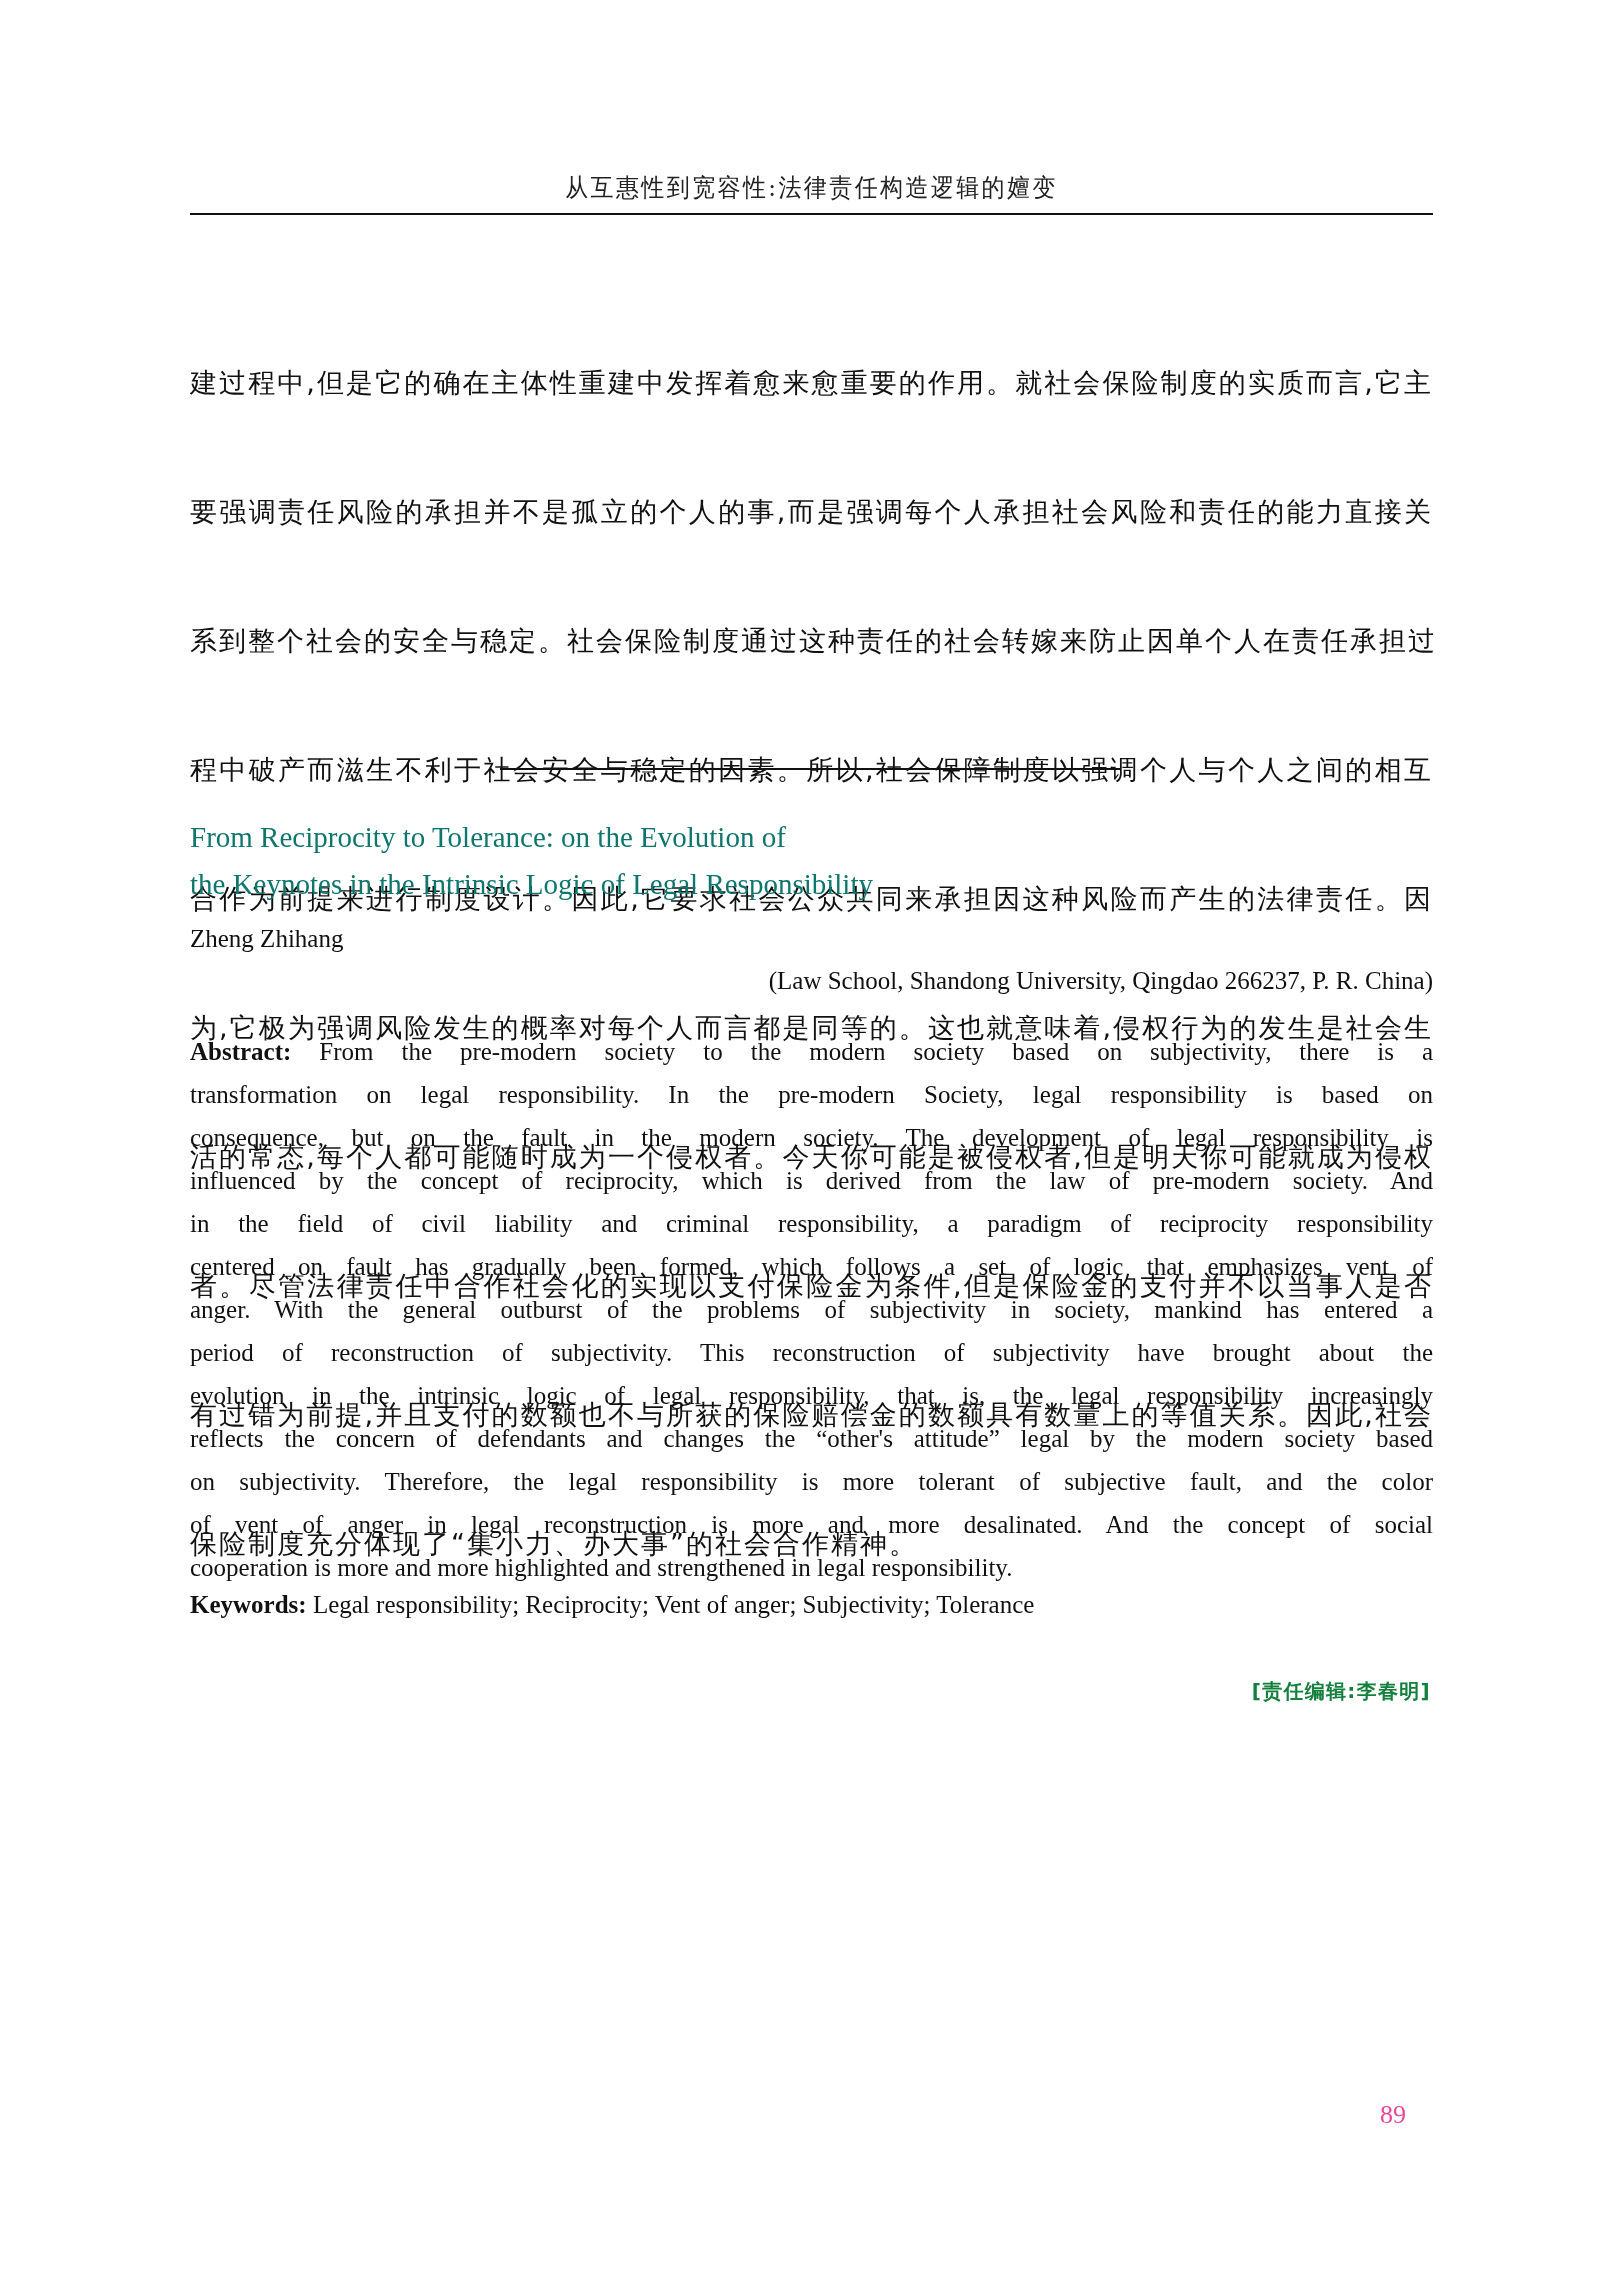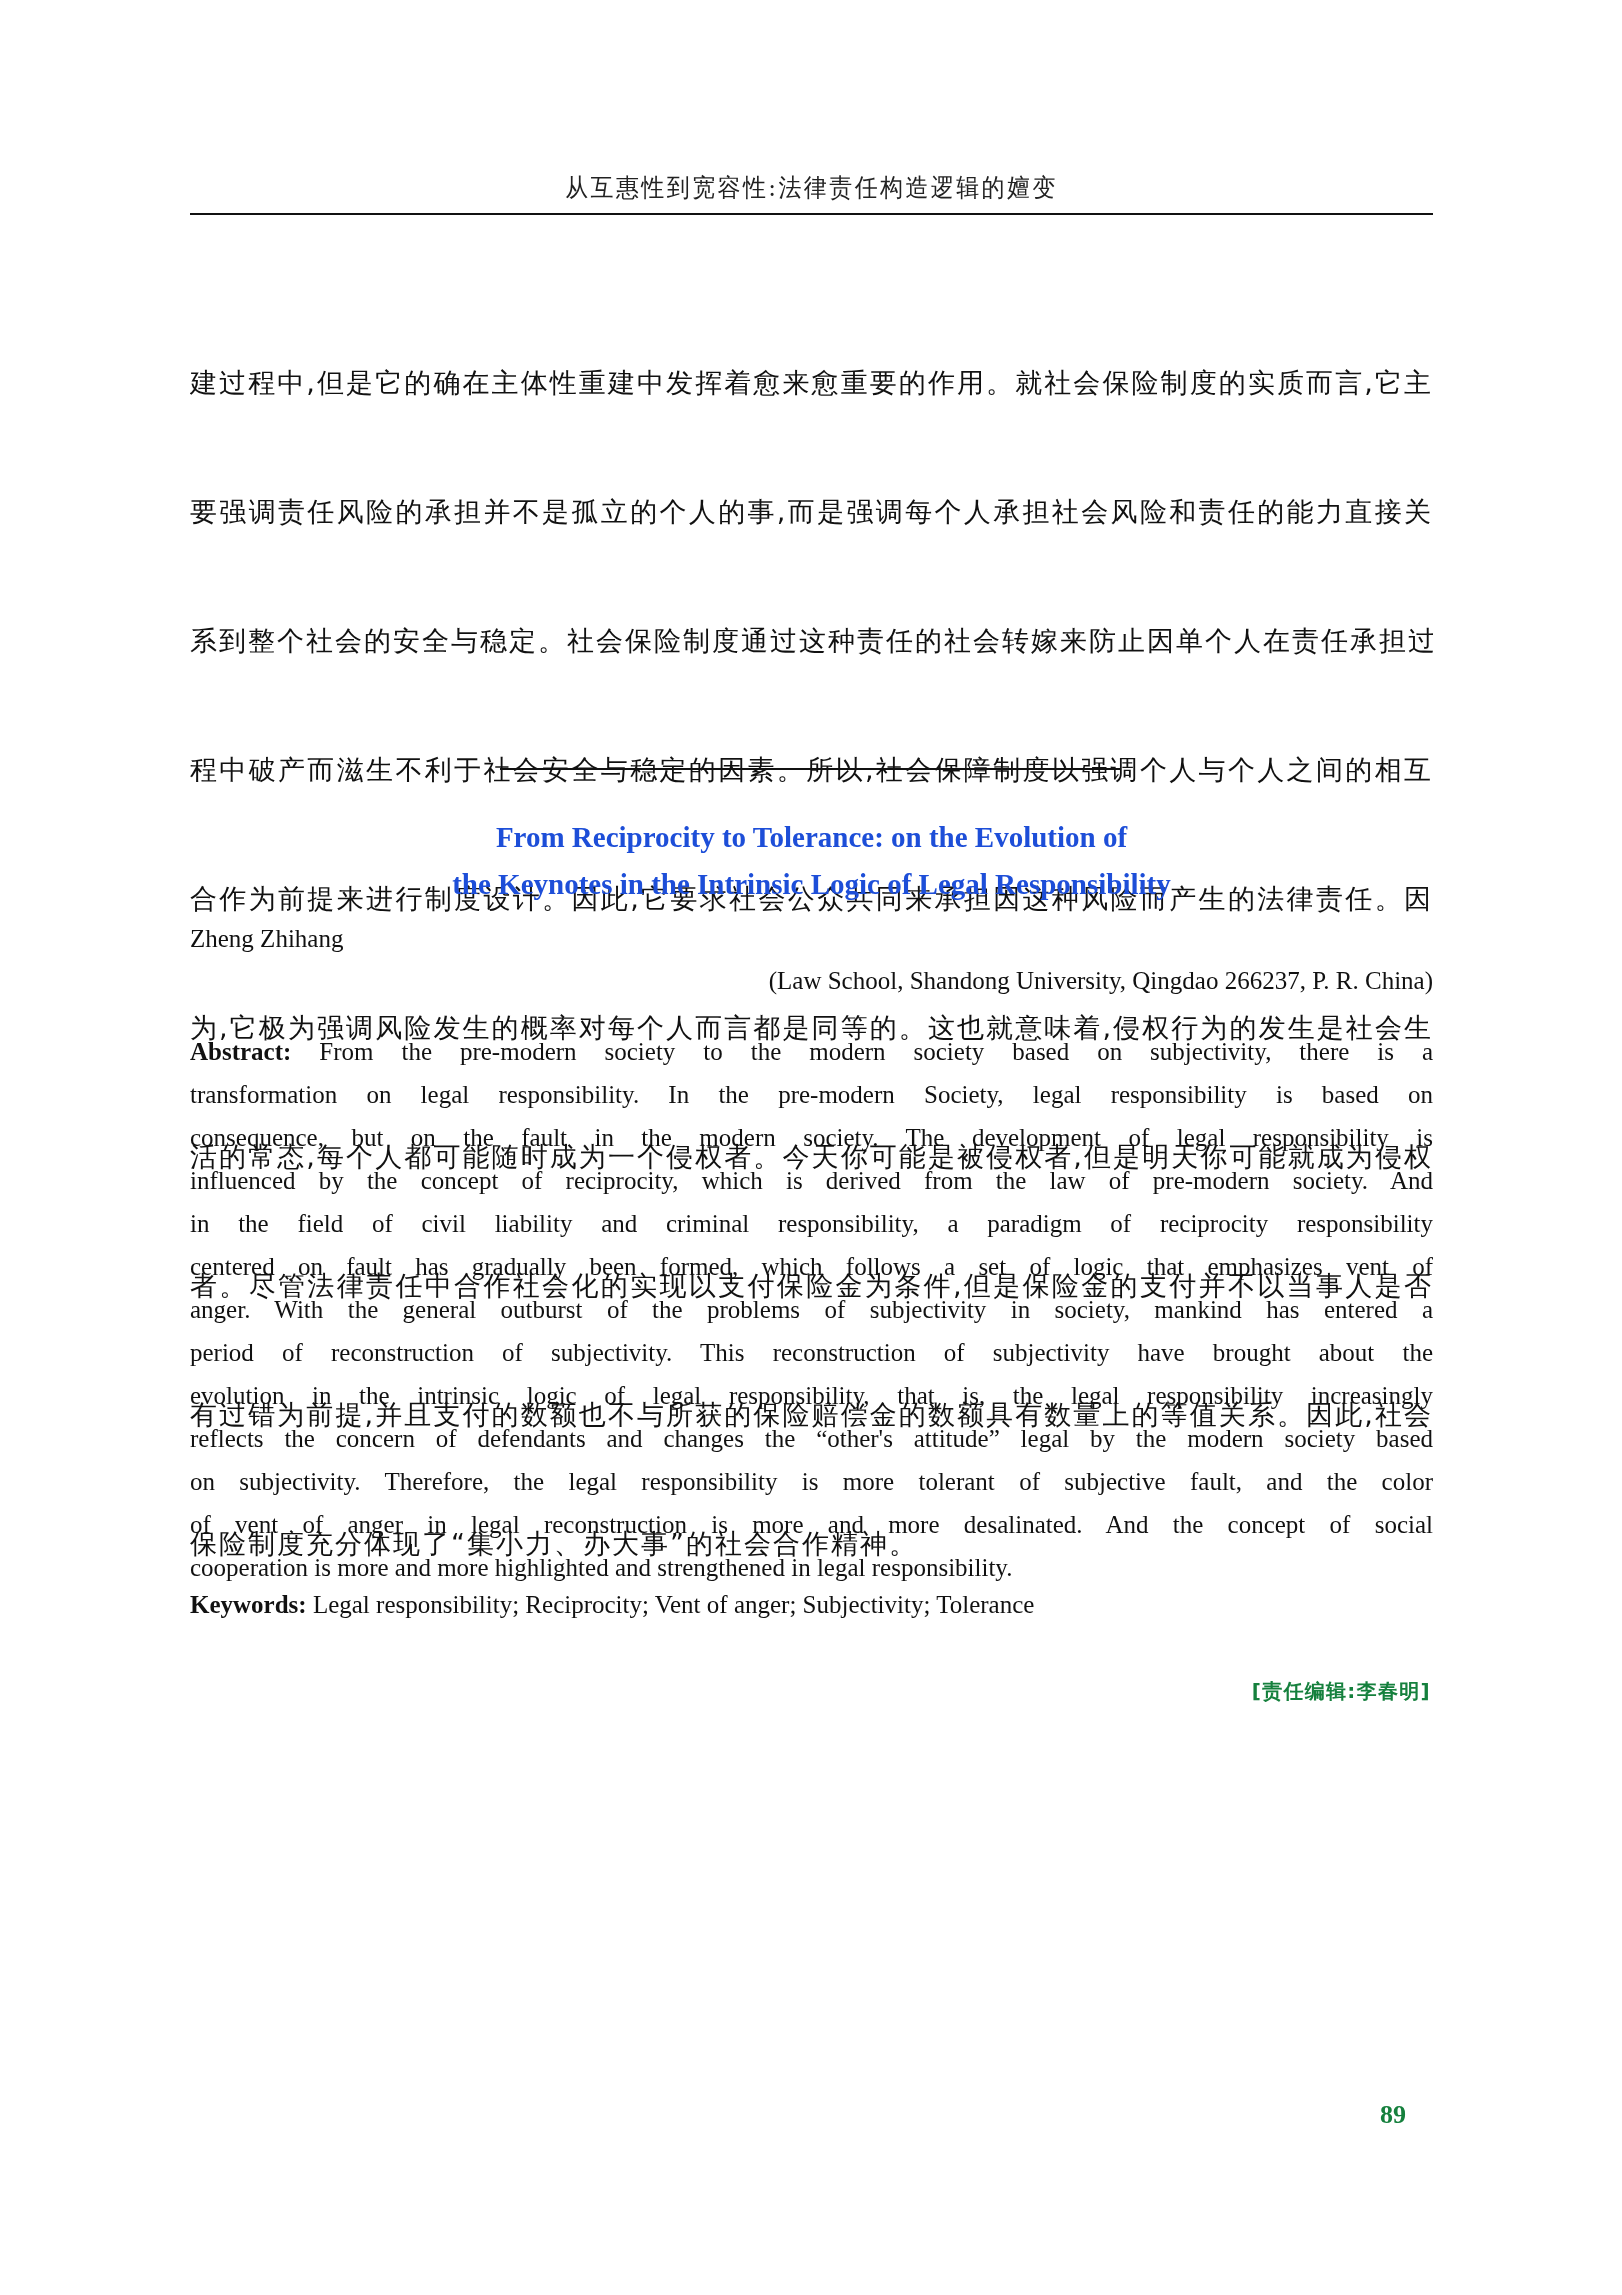--- a/index.html
+++ b/index.html
@@ -18,22 +18,22 @@
     font-family: "DejaVu Sans", sans-serif; font-size: 27px; line-height: 43px;
     text-align: justify; text-align-last: left; color: #111; letter-spacing: 2px;
     white-space: pre-wrap;
   }
   .cn-line { display: block; height: 43px; text-align: justify; text-align-last: justify; white-space: nowrap; overflow: hidden; }
   .cn-line.last { text-align-last: left; }
 
   .section-rule { position: absolute; left: 500px; top: 768px; width: 621px; height: 2px; background: #111; }
 
   .en-title {
-    position: absolute; left: 190px; top: 814px; width: 1243px; text-align: center;
-    font-family: "Liberation Serif", serif; font-weight: bold; font-size: 29px; line-height: 47px; color: #1d4ed8;
+    position: absolute; left: 190px; top: 814px; width: 1243px; text-align: left;
+    font-family: "Liberation Serif", serif; font-weight: normal; font-size: 29px; line-height: 47px; color: #0f766e;
   }
   .en-author {
     position: absolute; left: 190px; top: 922px; width: 1243px; text-align: left;
     font-family: "Liberation Serif", serif; font-size: 25px; line-height: 33px; color: #111;
   }
   .en-affil {
     position: absolute; left: 190px; top: 964px; width: 1243px; text-align: right;
     font-family: "Liberation Serif", serif; font-size: 25px; line-height: 33px; color: #111;
   }
 
@@ -49,21 +49,21 @@
     position: absolute; left: 190px; top: 1588px; width: 1243px;
     font-family: "Liberation Serif", serif; font-size: 25px; line-height: 33px; color: #111;
   }
 
   .editor-note {
     position: absolute; right: 191px; top: 1678px;
     font-family: "DejaVu Sans", sans-serif; font-weight: bold; font-size: 20px; color: #15803d; letter-spacing: 1.3px;
   }
   .page-number {
     position: absolute; left: 1380px; top: 2100px;
-    font-family: "Liberation Serif", serif; font-weight: bold; font-size: 26px; color: #15803d;
+    font-family: "Liberation Serif", serif; font-weight: normal; font-size: 26px; color: #ec4899;
   }
 </style>
 </head>
 <body>
 
 <div class="page">
 
   <div class="running-header">从互惠性到宽容性:法律责任构造逻辑的嬗变</div>
   <div class="header-rule"></div>
 

